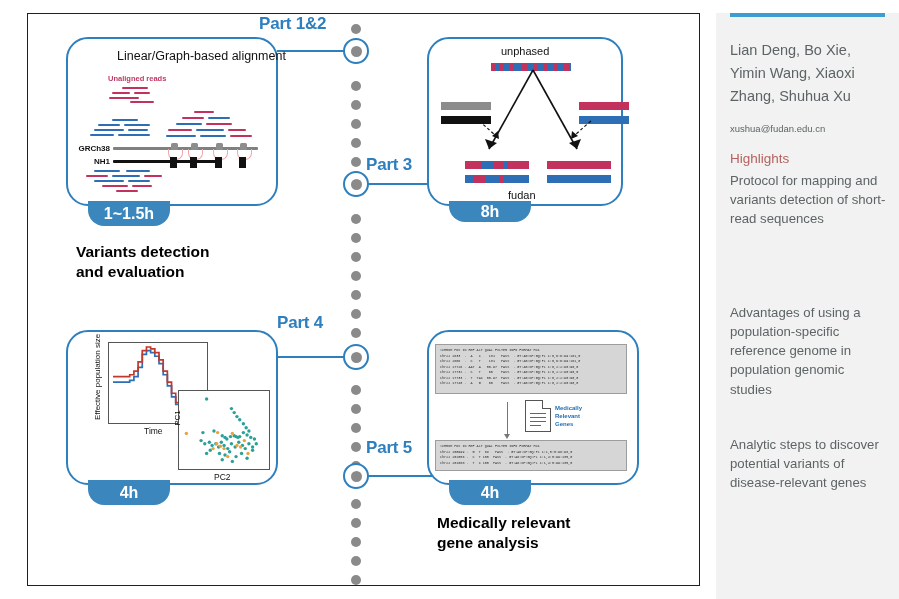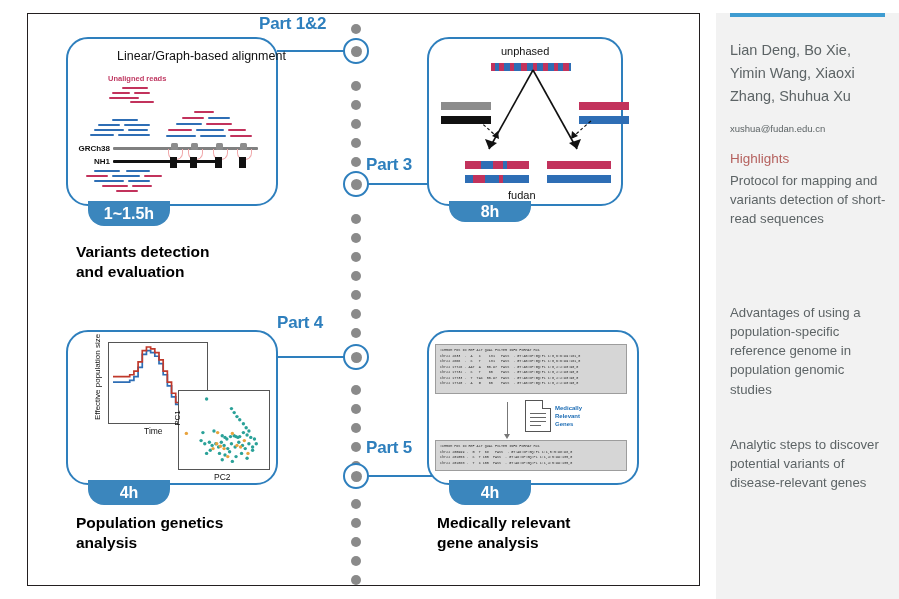--- a/index.html
+++ b/index.html
@@ -337,22 +337,20 @@
           <circle cx="69" cy="62.400000000000006" r="1.7" fill="#e8a33d"></circle>
           <circle cx="48.760000000000005" cy="65.6" r="1.7" fill="#e8a33d"></circle>
           <circle cx="34.04" cy="57.599999999999994" r="1.7" fill="#e8a33d"></circle>
         </svg>
     </div>
     <div class="vaxlbl" style="left:106px;top:106px;width:40px;">PC1</div>
     <div class="axlbl" style="left:146px;top:140px;">PC2</div>
   </div>
 
   <div class="badge" style="left:88px;top:480px;width:82px;height:25px;">4h</div>
-  <div class="caption" style="left:76px;top:513px;">Population genetics
-analysis</div>
 
   <div class="panel" style="left:427px;top:330px;width:212px;height:155px;">
     <div class="vcf" style="left:6px;top:12px;width:192px;height:50px;">#CHROM POS ID REF ALT QUAL FILTER INFO FORMAT HX1
 chr22 2833  .  A   C    131   PASS  . GT:AB:DP:GQ:PL 1:0,6:6:99:161,0
 chr22 2866  .  C   T    131   PASS  . GT:AB:DP:GQ:PL 1:0,6:6:99:161,0
 chr22 17726 . AAT  A   50.97  PASS  . GT:AB:DP:GQ:PL 1:0,2:2:90:90,0
 chr22 17732 .  C   T    60    PASS  . GT:AB:DP:GQ:PL 1:0,2:2:90:90,0
 chr22 17733 .  T  TAC  50.97  PASS  . GT:AB:DP:GQ:PL 1:0,2:2:90:90,0
 chr22 17740 .  A   G    60    PASS  . GT:AB:DP:GQ:PL 1:0,2:2:90:90,0</div>
 

